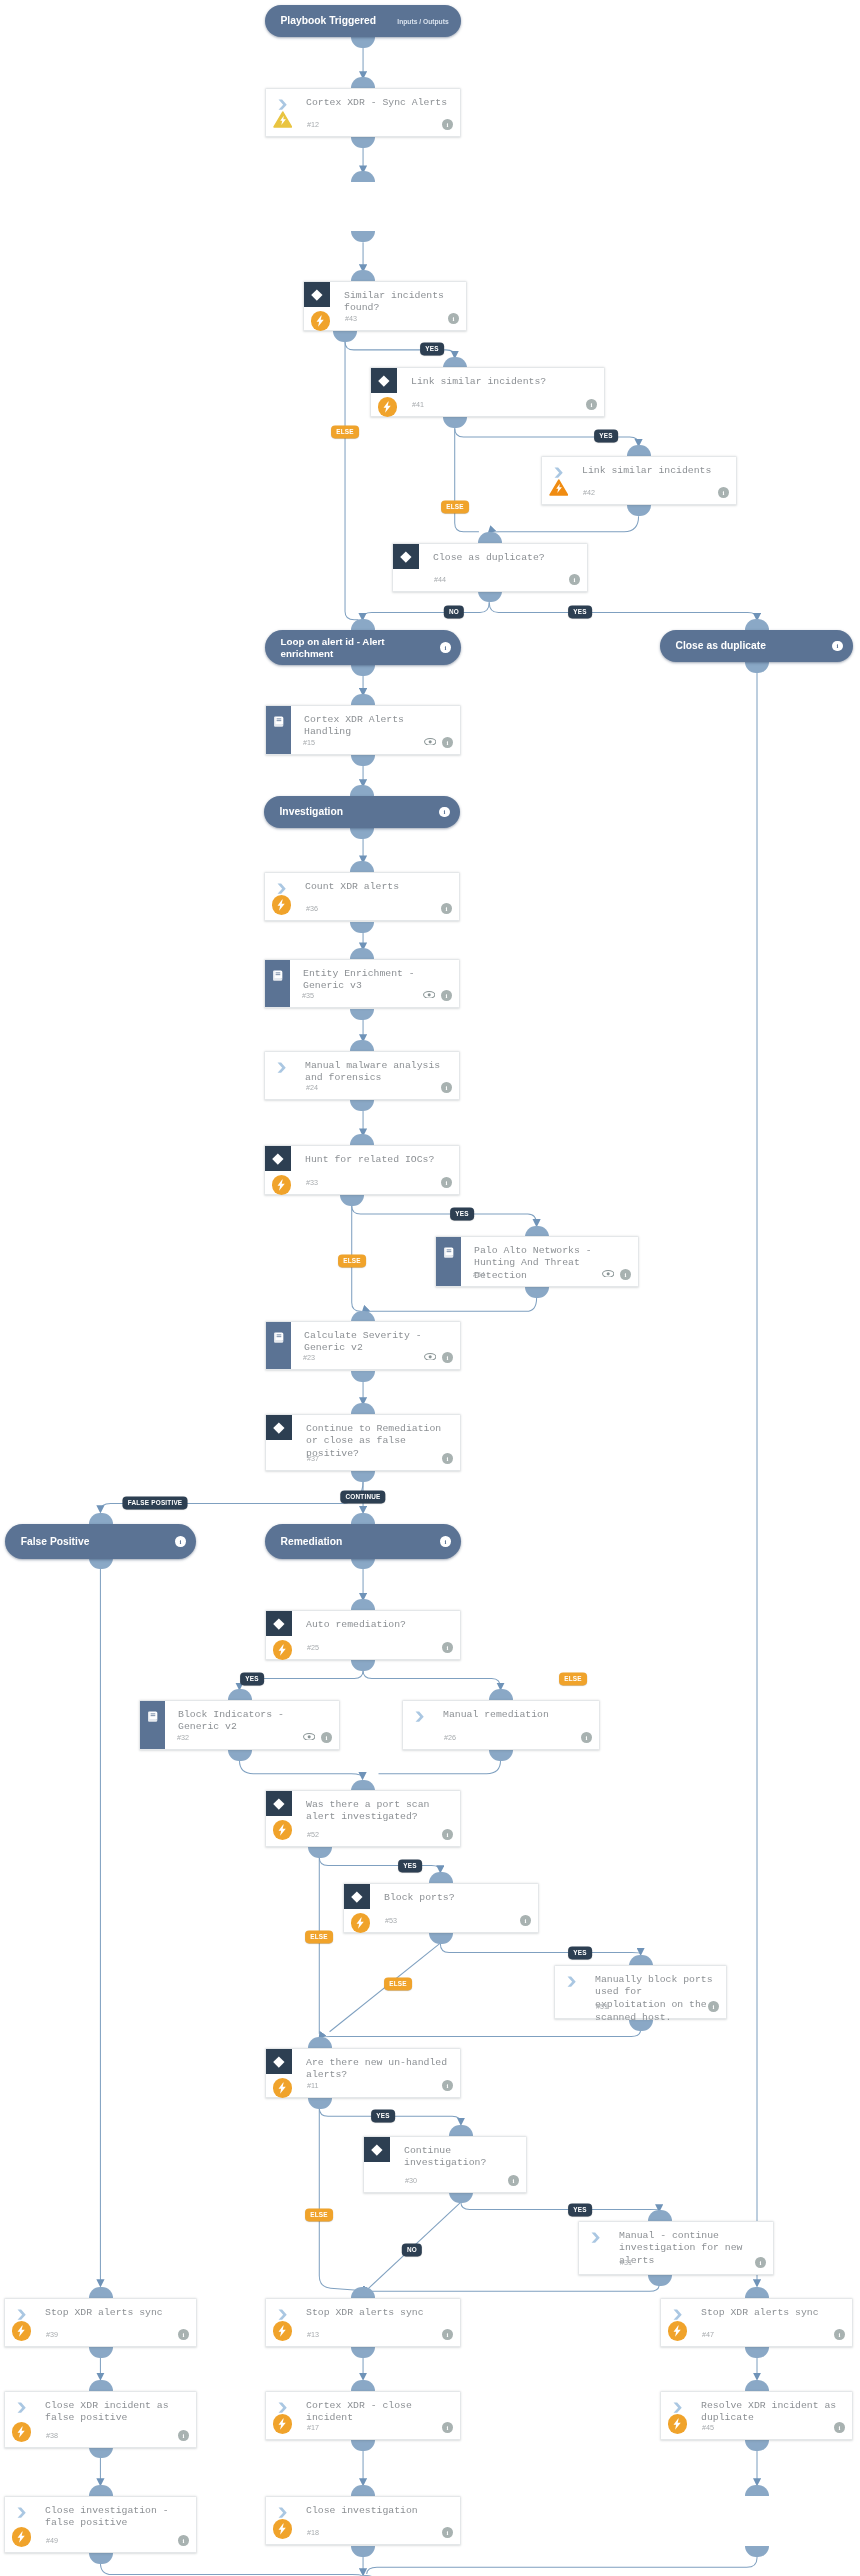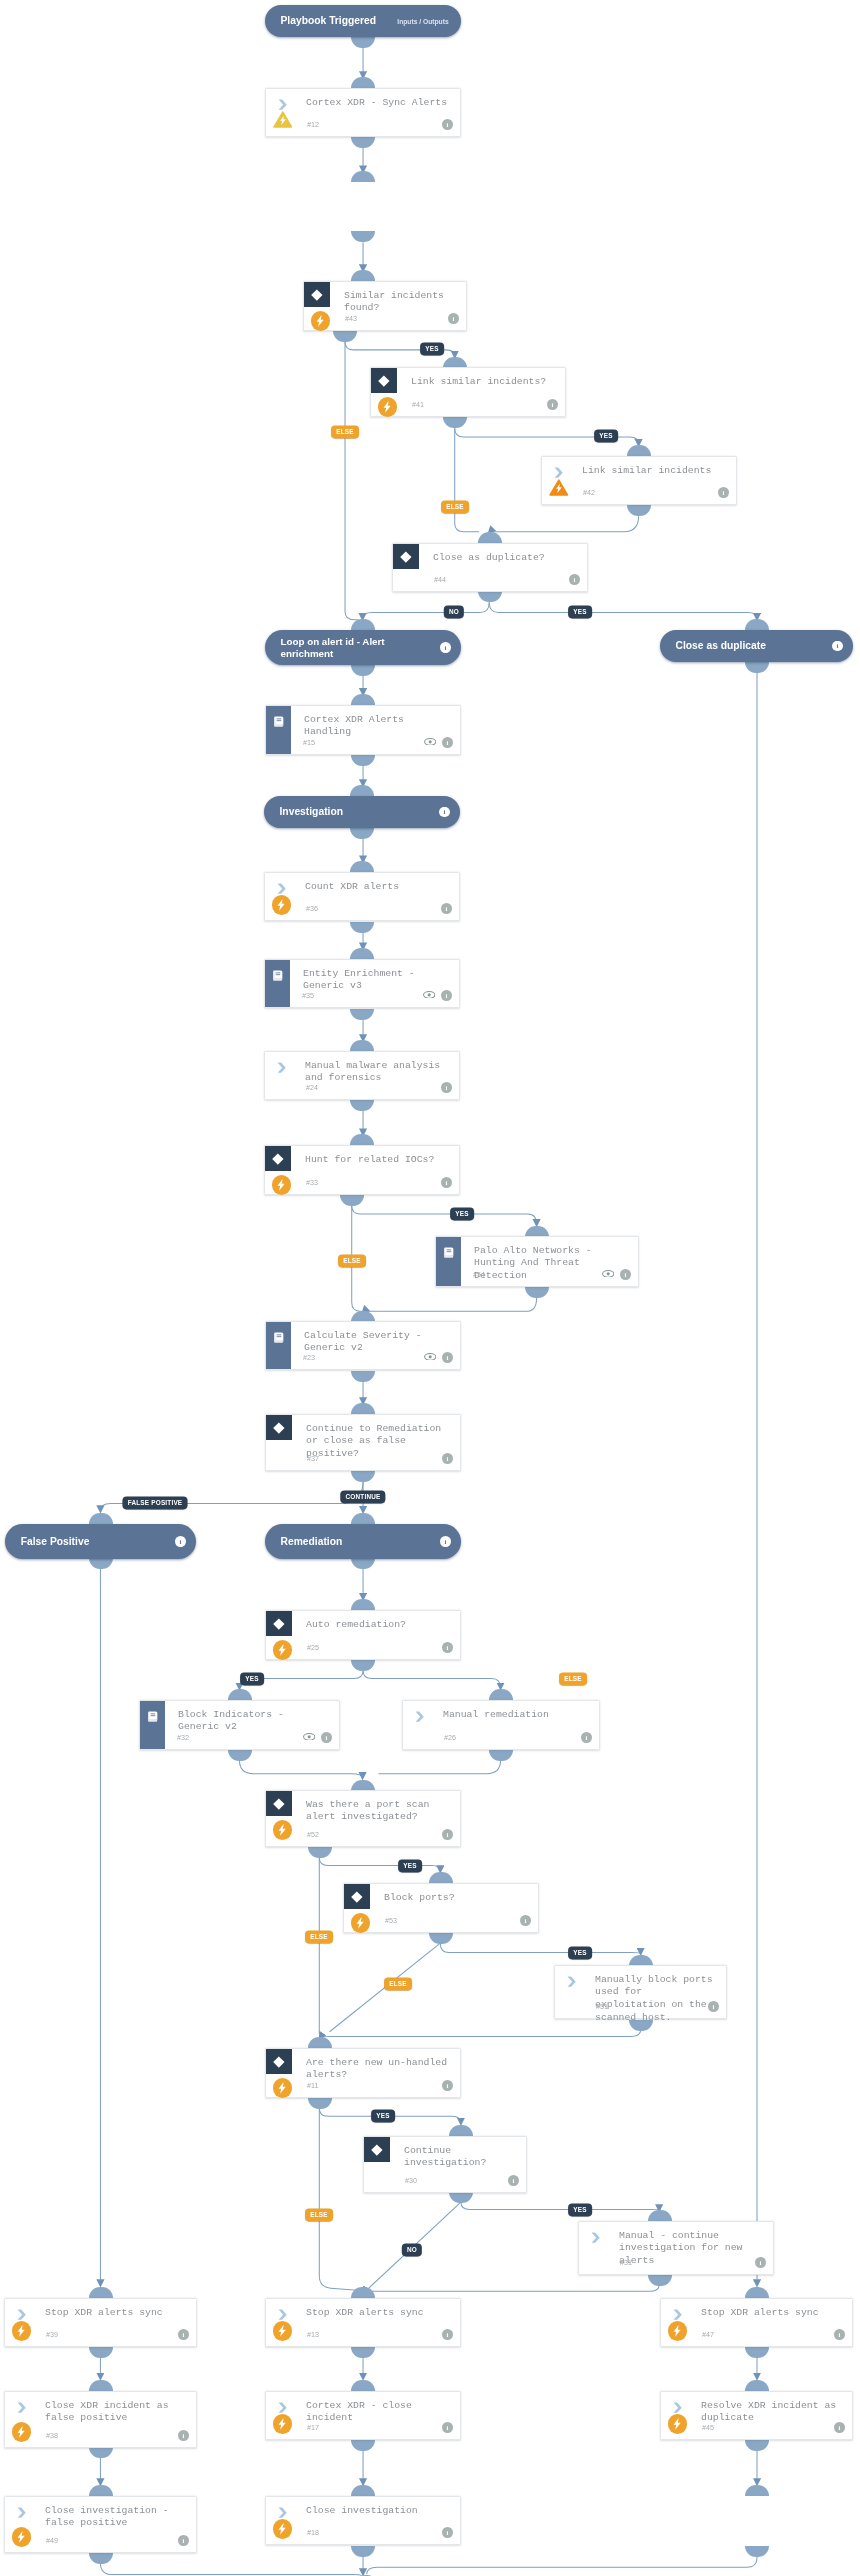--- a/index.html
+++ b/index.html
@@ -132,21 +132,21 @@
       <div class="t-num">#43</div>
       <div class="bolt under">
         <svg width="10.3" height="12.4" viewBox="0 0 20 24">
           <path d="M12,1 L3,13 h5 L6,23 L17,9 h-6 L13,1 z" fill="#fff"></path>
         </svg>
       </div>
       <span class="info">i</span>
     </div>
     <div class="conn top" style="left: 443px; width: 24px; height: 10.8px; top: 357px;"></div>
     <div class="conn bot" style="left: 443px; width: 24px; height: 10.8px; top: 417px;"></div>
-    <div class="node task" style="left: 370px; top: 367px; width: 196px; height: 50px; padding-left: 20px;">
+    <div class="node task" style="left: 370px; top: 367px; width: 235px; height: 50px; padding-left: 20px;">
       <div class="corner">
         <div class="diamond"></div>
       </div>
       <div class="t-title">Link similar incidents?</div>
       <div class="t-num">#41</div>
       <div class="bolt under">
         <svg width="10.3" height="12.4" viewBox="0 0 20 24">
           <path d="M12,1 L3,13 h5 L6,23 L17,9 h-6 L13,1 z" fill="#fff"></path>
         </svg>
       </div>

